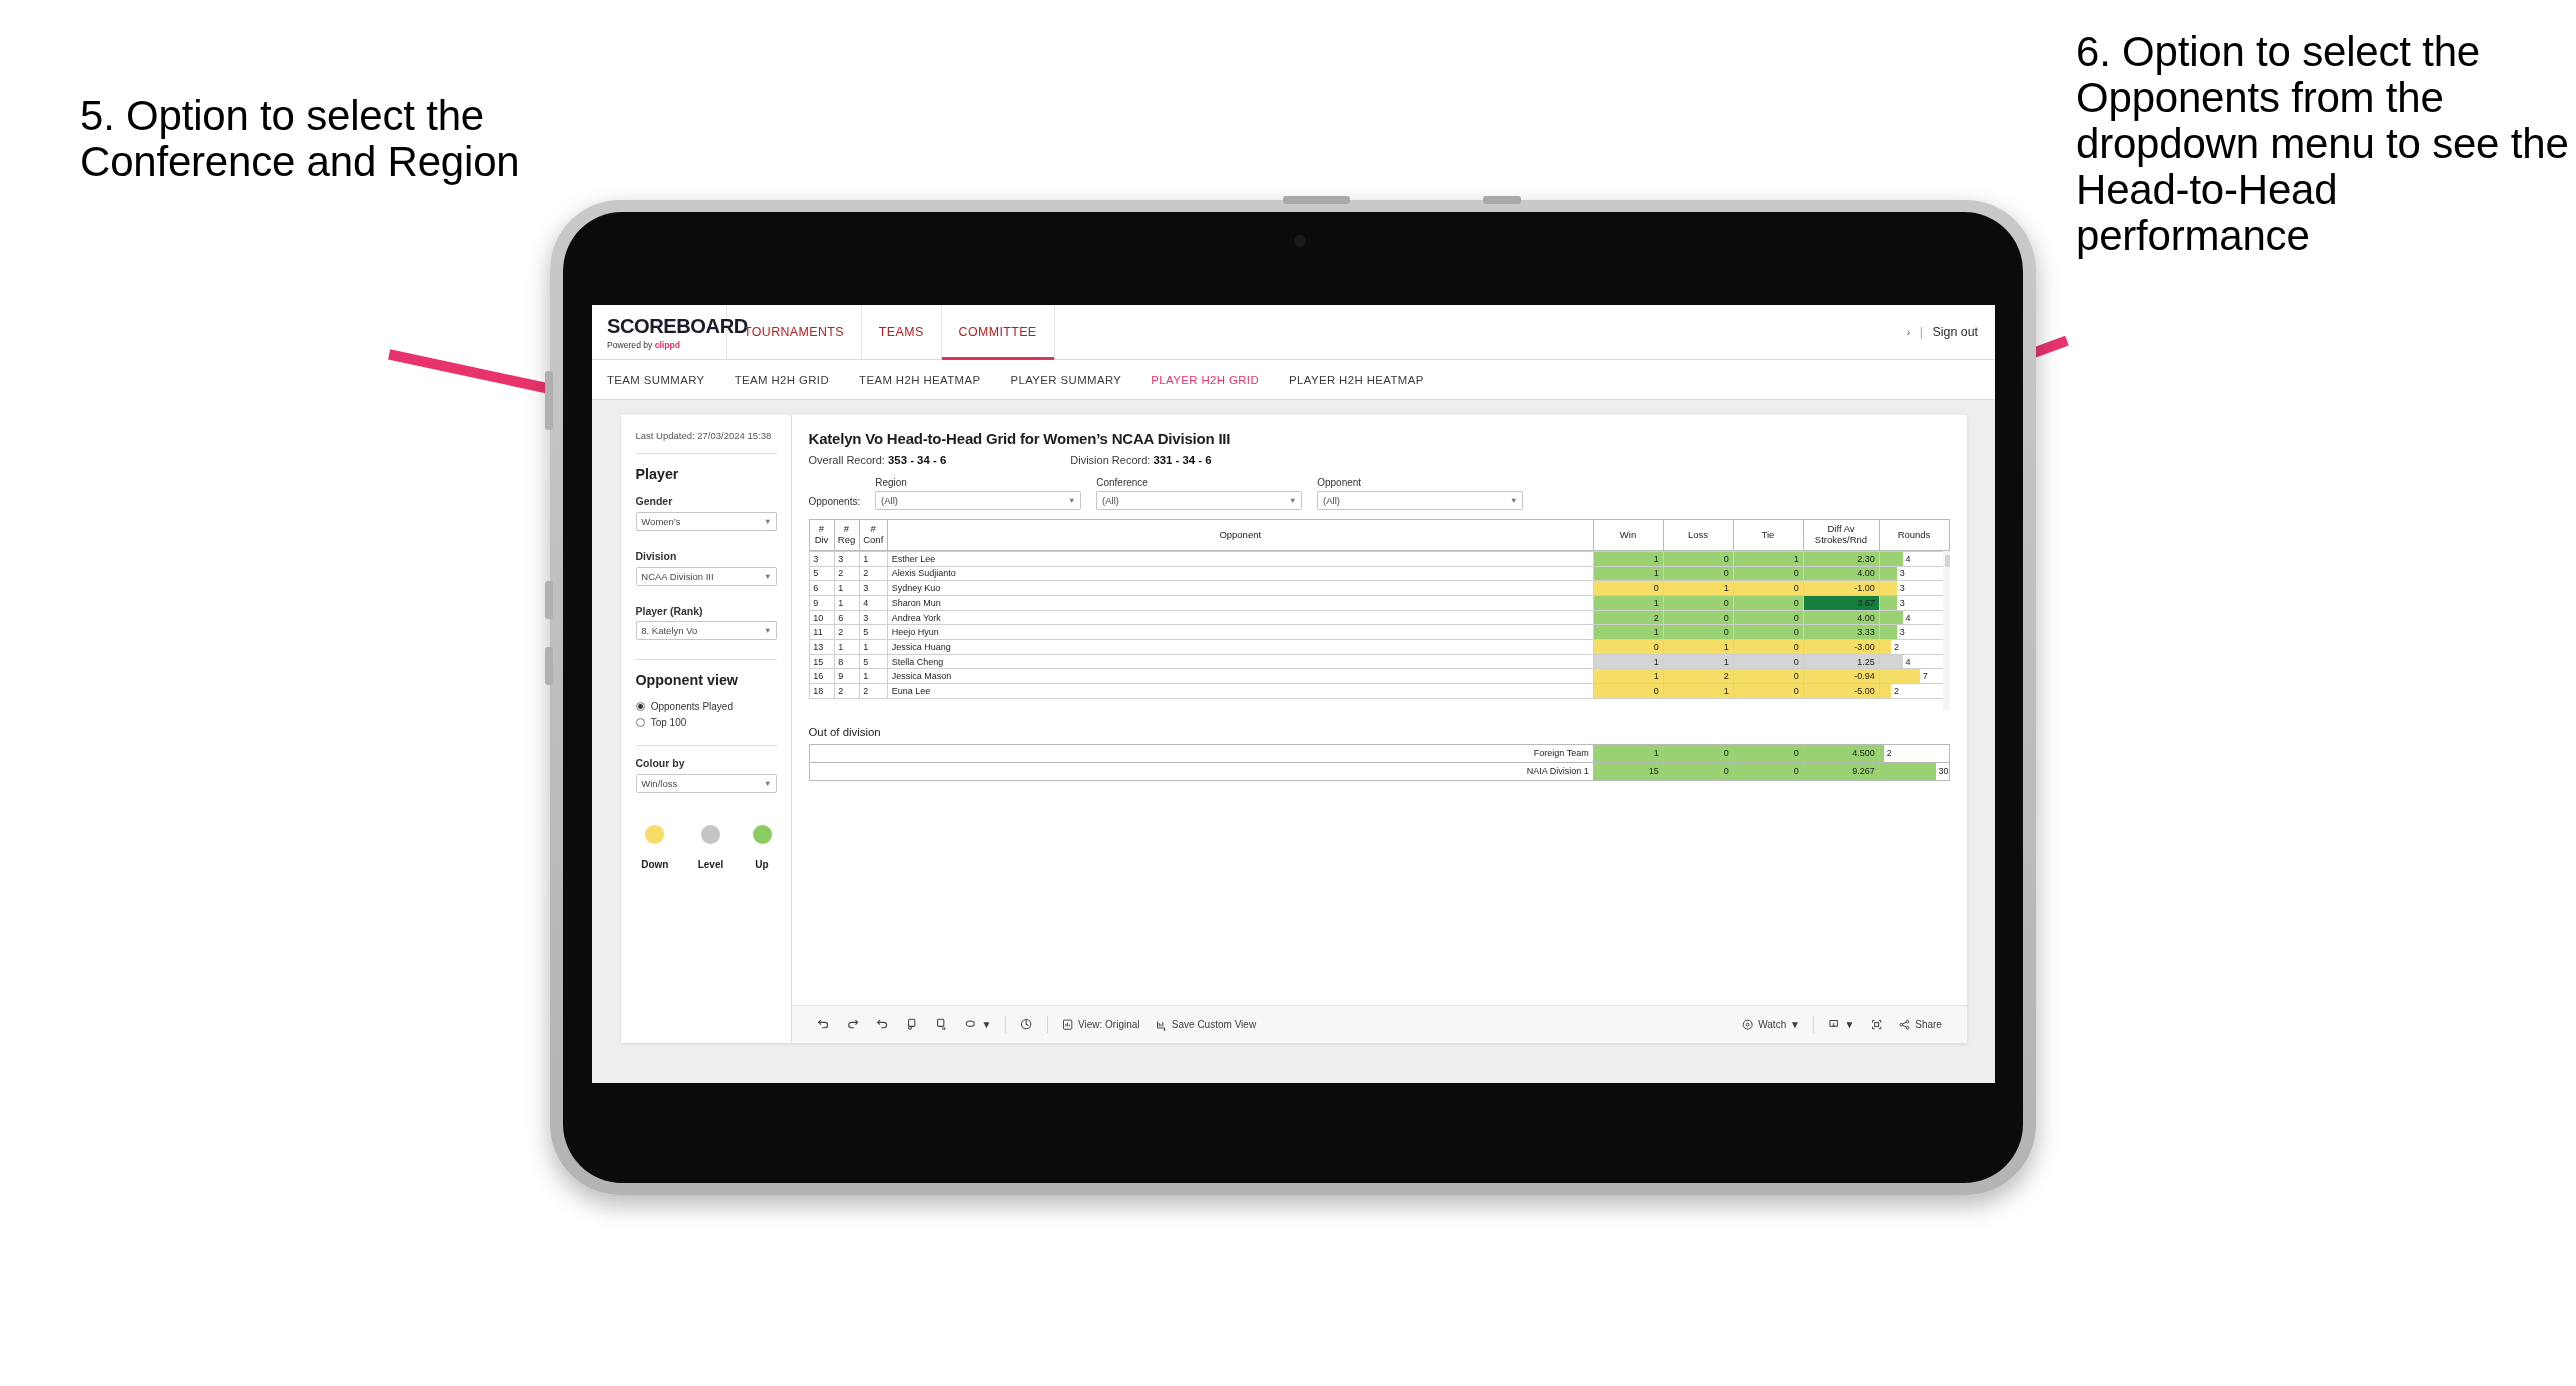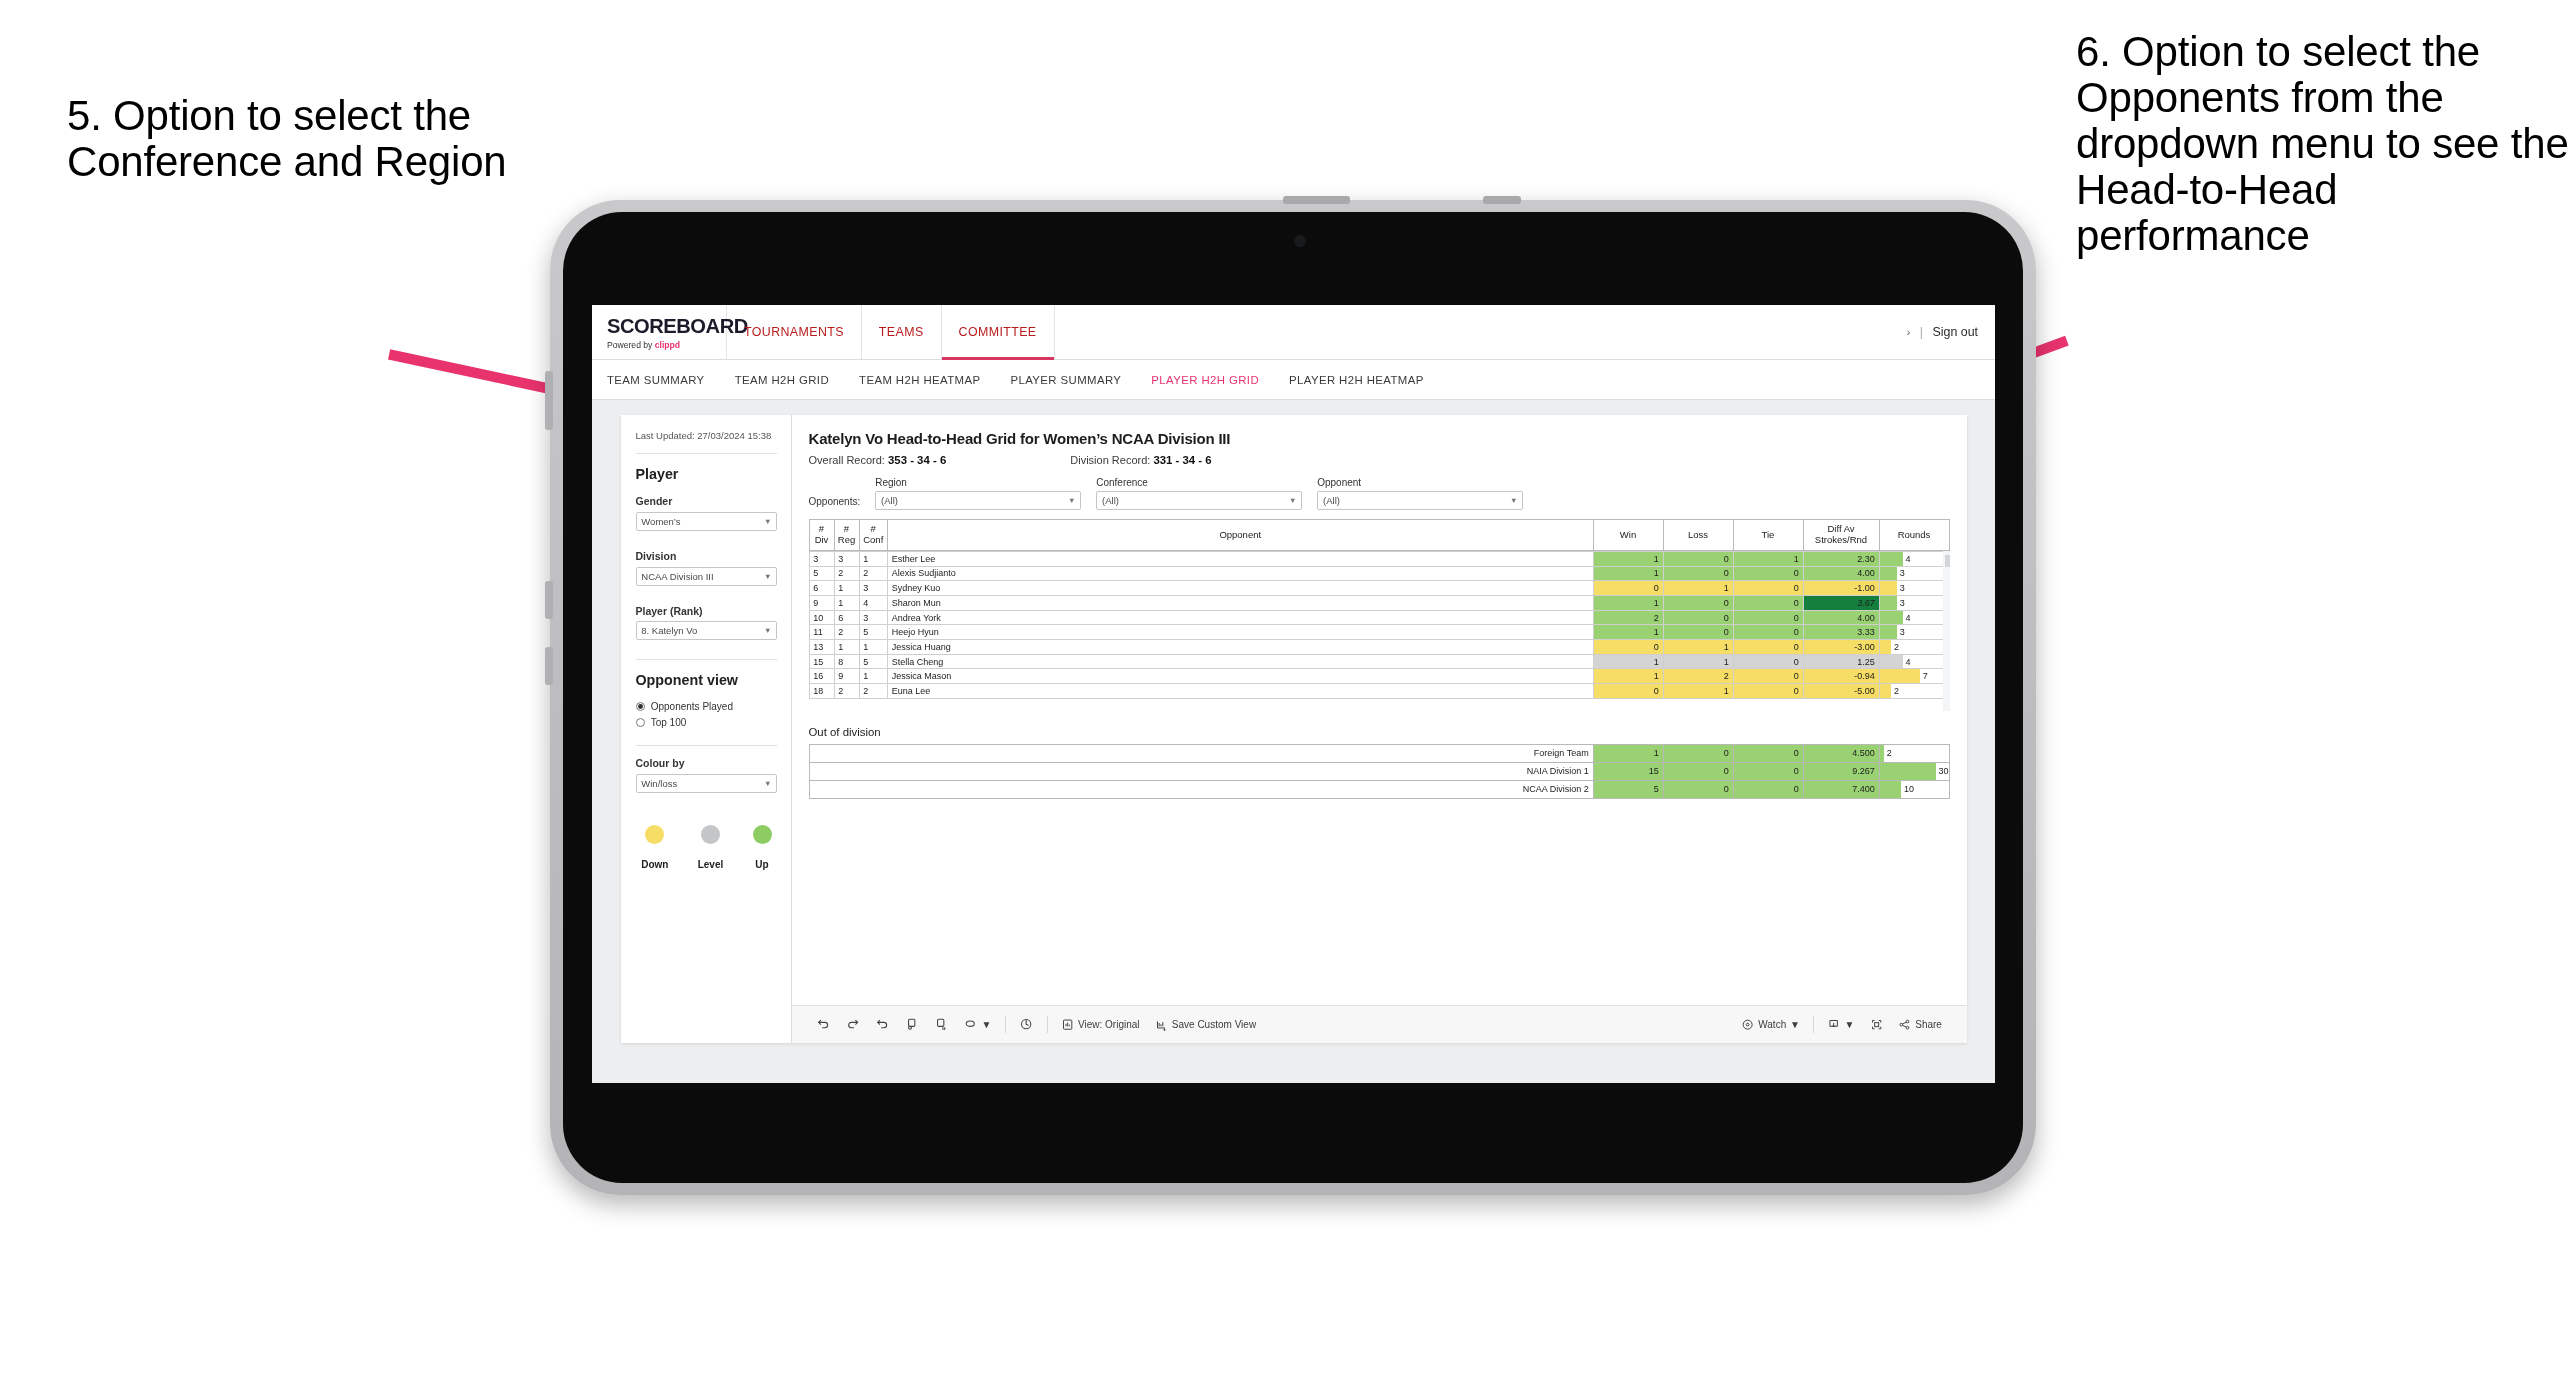--- a/index.html
+++ b/index.html
@@ -13,21 +13,21 @@
 
   
   .annot {
     position: absolute;
     font-size: 42px;
     line-height: 1.10;
     color: #000;
     font-family: "Liberation Sans", sans-serif;
     letter-spacing: -0.2px;
   }
-  #annot-left  { left: 67px;  top: 93px;  width: 457px; }
+  #annot-left  { left: 80px;  top: 93px;  width: 457px; }
   #annot-right { left: 2076px; top: 28.5px;  width: 504px; }
 
   .arrow { position: absolute; pointer-events: none; }
 
   
   #tablet {
     position: absolute; left: 550px; top: 200px;
     width: 1486px; height: 995px;
     background: linear-gradient(180deg,#c9c9cb 0%, #bdbdc0 50%, #b4b4b7 100%);
     border-radius: 70px;
@@ -593,33 +593,20 @@
                   <td class="c-val" style="background: rgb(154, 210, 115);">0</td>
                   <td class="c-val" style="background: rgb(154, 210, 115);">0</td>
                   <td class="c-val" style="background: rgb(154, 210, 115);">9.267</td>
                   <td class="rounds-cell">
                     <div class="rounds-bar" style="height:17px">
                       <div class="rounds-fill" style="width:93.75%;background:#9ad273"></div>
                       <span class="rounds-txt">30</span>
                     </div>
                   </td>
                 </tr>
-                <tr>
-                  <td class="ood-name" style="background: rgb(255, 255, 255);">NCAA Division 2</td>
-                  <td class="c-val" style="background: rgb(154, 210, 115);">5</td>
-                  <td class="c-val" style="background: rgb(154, 210, 115);">0</td>
-                  <td class="c-val" style="background: rgb(154, 210, 115);">0</td>
-                  <td class="c-val" style="background: rgb(154, 210, 115);">7.400</td>
-                  <td class="rounds-cell">
-                    <div class="rounds-bar" style="height:17px">
-                      <div class="rounds-fill" style="width:31.25%;background:#9ad273"></div>
-                      <span class="rounds-txt">10</span>
-                    </div>
-                  </td>
-                </tr>
               </tbody>
           </table>
 
           <div id="toolbar">
             <div class="tb">
               <svg width="14.3" height="14.3" viewBox="0 0 16 16" fill="none" stroke="#444" stroke-width="1.2">
                 <path d="M3 6h7a3 3 0 0 1 0 6H7"></path>
                   <path d="M5.5 3.5 3 6l2.5 2.5"></path>
                 </svg>
             </div>

